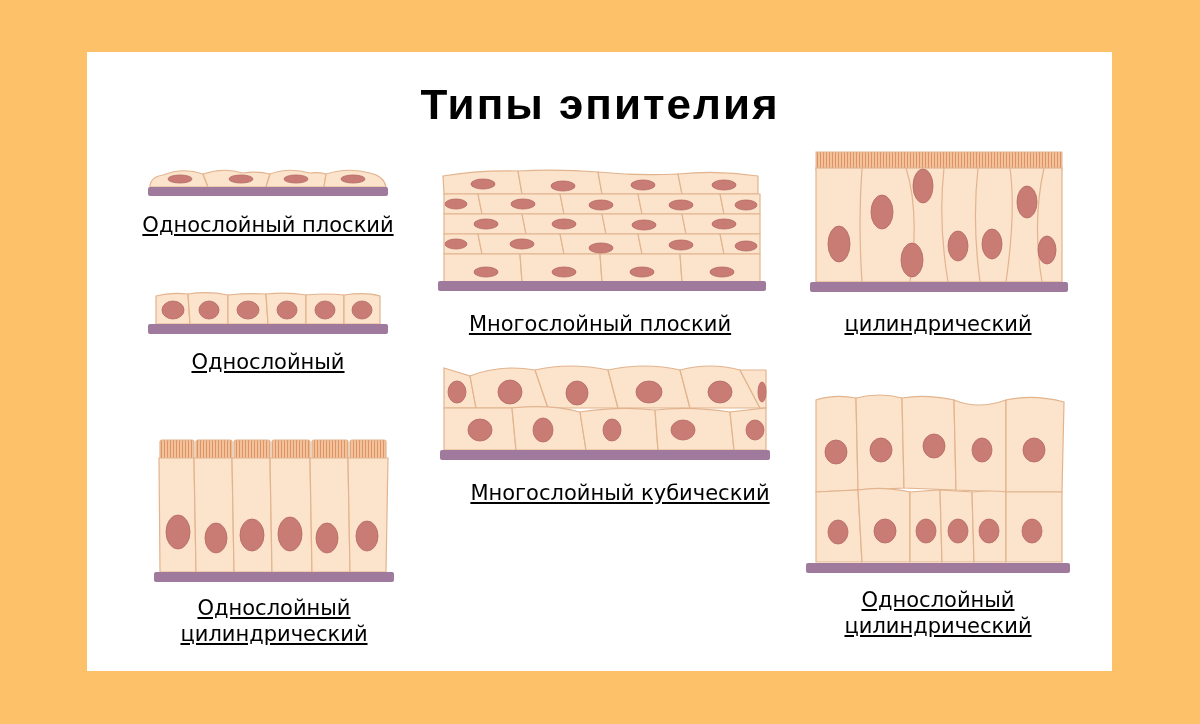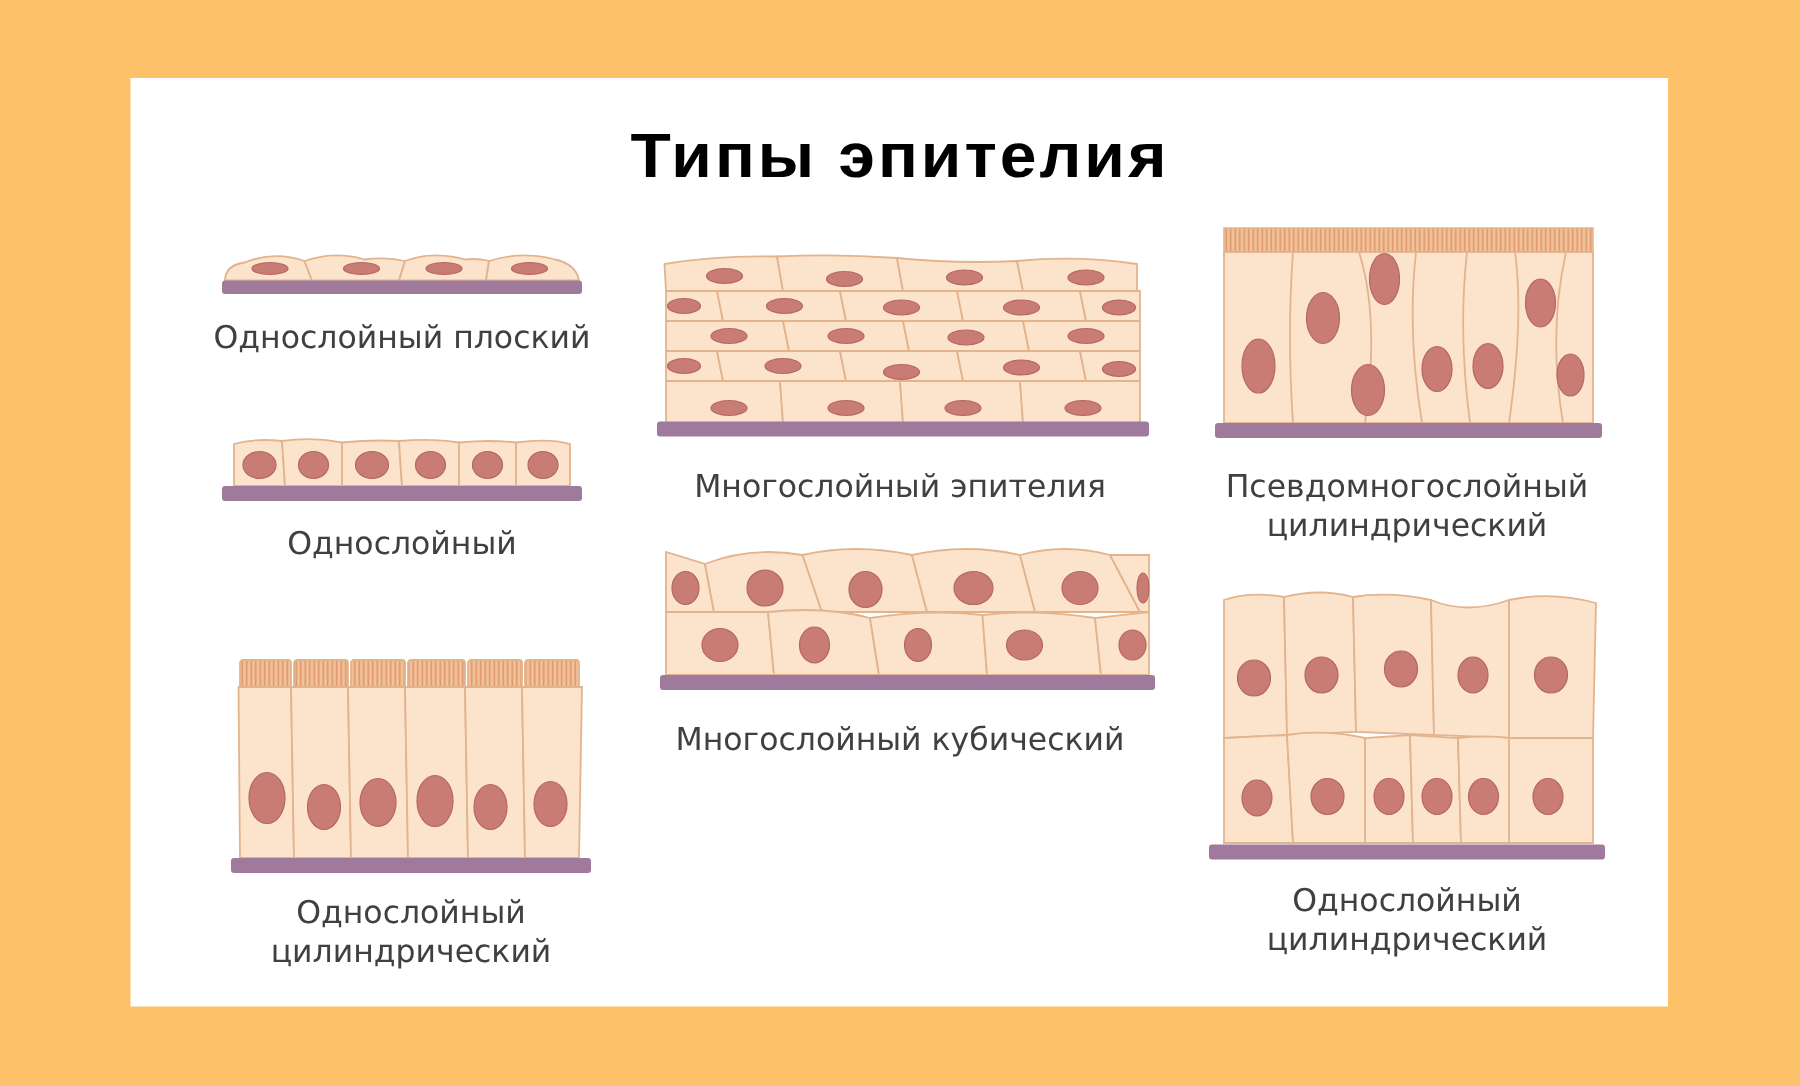--- a/index.html
+++ b/index.html
@@ -1,21 +1,21 @@
 <!DOCTYPE html>
 <html><head>
 <meta charset="utf-8">
 <style>
   html,body{margin:0;padding:0;}
   body{width:1200px;height:724px;background:#FDC169;position:relative;overflow:hidden;font-family:"DejaVu Sans","Liberation Sans",sans-serif;}
   .panel{position:absolute;left:87px;top:52px;width:1025px;height:619px;background:#ffffff;}
   .title{position:absolute;left:0;top:80px;width:1200px;text-align:center;font-family:"Liberation Sans",sans-serif;font-weight:900;font-size:44px;letter-spacing:2px;color:#000;transform:scaleY(0.95);}
   .fig{position:absolute;}
   .fig svg{display:block;overflow:visible;}
-  .cap{position:absolute;text-align:center;color:#404040;font-size:21px;line-height:26px;font-family:"DejaVu Sans",sans-serif;}
+  .cap{position:absolute;text-align:center;color:#000000;font-size:21px;line-height:26px;font-family:"DejaVu Sans",sans-serif;text-decoration:underline;}
 </style>
 </head>
 <body>
 
 <div class="panel"></div>
 
 <div class="title">Типы эпителия</div>
 
 <div class="fig" style="left:148px;top:165px;">
   <svg width="240" height="32" viewBox="0 0 240 32">
@@ -155,21 +155,21 @@
       <ellipse cx="308" cy="78" rx="11" ry="5"></ellipse>
       <ellipse cx="48" cy="104" rx="12" ry="5"></ellipse>
       <ellipse cx="126" cy="104" rx="12" ry="5"></ellipse>
       <ellipse cx="204" cy="104" rx="12" ry="5"></ellipse>
       <ellipse cx="284" cy="104" rx="12" ry="5"></ellipse>
     </g>
     <rect x="0" y="113" width="328" height="10" rx="2" fill="#A07A9C"></rect>
   </svg>
 </div>
 <div class="cap" style="left:450px;top:311px;width:300px;">
-  <div>Многослойный эпителия</div>
+  <div>Многослойный плоский</div>
 </div>
 
 <div class="fig" style="left:440px;top:364px;">
   <svg width="330" height="98" viewBox="0 0 330 98">
     <g fill="#FCE3CC" stroke="#E2B48E" stroke-width="1.2">
       <path d="M4,44 L4,4 L30,12 L36,44 Z"></path>
       <path d="M36,44 L30,12 Q60,0 95,6 L108,44 Z"></path>
       <path d="M108,44 L95,6 Q130,-2 168,6 L178,44 Z"></path>
       <path d="M178,44 L168,6 Q205,-2 240,6 L250,44 Z"></path>
       <path d="M250,44 L240,6 Q270,-2 300,6 L320,44 Z"></path>
@@ -189,21 +189,21 @@
       <ellipse cx="322" cy="28" rx="4" ry="10"></ellipse>
       <ellipse cx="40" cy="66" rx="12" ry="11"></ellipse>
       <ellipse cx="103" cy="66" rx="10" ry="12"></ellipse>
       <ellipse cx="172" cy="66" rx="9" ry="11"></ellipse>
       <ellipse cx="243" cy="66" rx="12" ry="10"></ellipse>
       <ellipse cx="315" cy="66" rx="9" ry="10"></ellipse>
     </g>
     <rect x="0" y="86" width="330" height="10" rx="2" fill="#A07A9C"></rect>
   </svg>
 </div>
-<div class="cap" style="left:430px;top:480px;width:340px;">
+<div class="cap" style="left:450px;top:480px;width:340px;">
   <div>Многослойный кубический</div>
 </div>
 
 <div class="fig" style="left:810px;top:152px;">
   <svg width="258" height="142" viewBox="0 0 258 142">
     <defs>
       <pattern id="cilia2" width="3" height="18" patternUnits="userSpaceOnUse">
         <rect width="3" height="18" fill="#F3C29A"></rect>
         <line x1="1.5" y1="0" x2="1.5" y2="18" stroke="#DC9466" stroke-width="1"></line>
       </pattern>
@@ -225,21 +225,20 @@
       <ellipse cx="102" cy="108" rx="11" ry="17"></ellipse>
       <ellipse cx="148" cy="94" rx="10" ry="15"></ellipse>
       <ellipse cx="182" cy="92" rx="10" ry="15"></ellipse>
       <ellipse cx="217" cy="50" rx="10" ry="16"></ellipse>
       <ellipse cx="237" cy="98" rx="9" ry="14"></ellipse>
     </g>
     <rect x="0" y="130" width="258" height="10" rx="2" fill="#A07A9C"></rect>
   </svg>
 </div>
 <div class="cap" style="left:788px;top:311px;width:300px;">
-  <div>Псевдомногослойный</div>
   <div>цилиндрический</div>
 </div>
 
 <div class="fig" style="left:806px;top:392px;">
   <svg width="264" height="184" viewBox="0 0 264 184">
     <g fill="#FCE3CC" stroke="#E2B48E" stroke-width="1.2">
       <path d="M10,100 L10,8 Q28,2 50,6 L52,98 Z"></path>
       <path d="M52,98 L50,6 Q74,0 96,6 L98,96 Z"></path>
       <path d="M98,96 L96,6 Q120,2 148,8 L150,98 Z"></path>
       <path d="M150,98 L148,8 Q172,18 200,8 L200,100 Z"></path>

